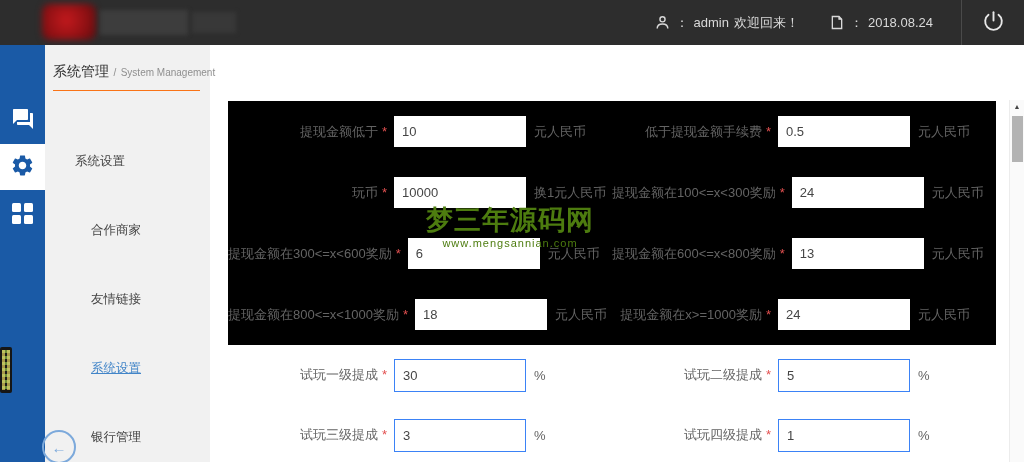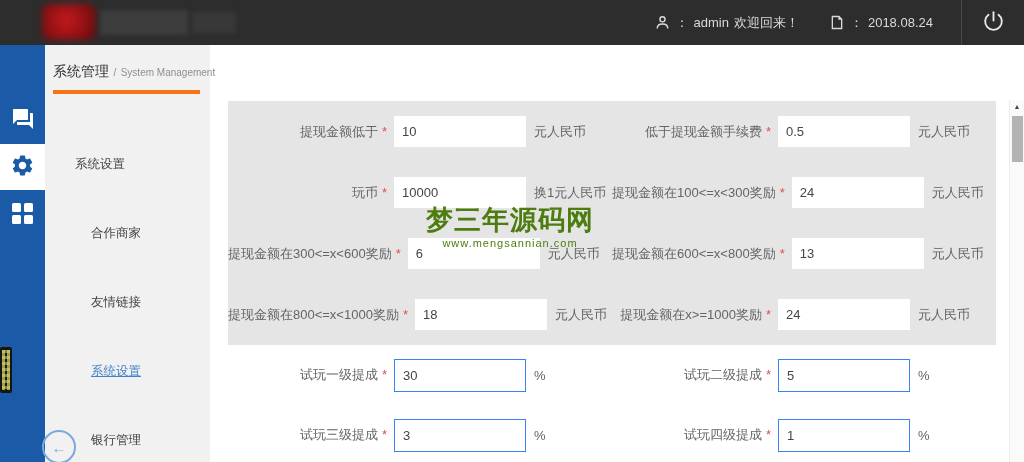--- a/index.html
+++ b/index.html
@@ -33,32 +33,32 @@
     font-size:15px;z-index:30;cursor:pointer;background:transparent;}
   .artifact{position:absolute;left:0;top:347px;width:12px;height:46px;background:#161616;
     border-radius:2px;z-index:31;padding:3px 2px;box-sizing:border-box;}
   .artifact i{display:block;height:100%;
     background:repeating-linear-gradient(180deg,#7da23e 0 3px,#1d1d1d 3px 6px),
                repeating-linear-gradient(90deg,#b9a83c 0 3px,transparent 3px 5px);
     background-blend-mode:screen;opacity:.85;}
 
   
   .menu{position:absolute;top:45px;left:45px;bottom:0;width:165px;background:#f1f1f1;z-index:9;}
-  .menu-head{margin:0 10px 0 8px;padding:17px 0 9px 0;border-bottom:4px solid #f97316;white-space:nowrap;}
+  .menu-head{margin:0 10px 0 8px;padding:17px 0 9px 0;border-bottom:1px solid #f97316;white-space:nowrap;}
   .menu-title{font-size:14px;color:#333;}
   .menu-sub{font-size:10px;color:#8f8f8f;}
   .menu-list{padding-top:12px;font-size:12.5px;color:#454545;}
   .mi{line-height:21px;padding-left:46px;cursor:pointer;white-space:nowrap;margin-top:48px;}
   .mi.lvl1{padding-left:30px;}
   .mi.active{color:#4285c8;text-decoration:underline;}
 
   
   .main{position:absolute;top:45px;left:210px;right:0;bottom:0;background:#fff;}
   .panel{position:absolute;left:18px;width:768px;}
-  .panel1{top:56px;height:244px;background:#e5e5e5;}
+  .panel1{top:56px;height:244px;background:#000000;}
   .panel2{top:300px;height:122px;background:#fff;}
   .frow{display:flex;align-items:center;height:61px;}
   .panel2 .frow{height:60px;}
   .cell{flex:1 1 0;display:flex;align-items:center;min-width:0;}
   .flabel{margin-left:auto;white-space:nowrap;font-size:13px;color:#646464;}
   .req{color:#e25050;margin:0 1px 0 4px;}
   .finput{width:132px;height:31px;margin-left:6px;border:none;background:#fff;
     font-size:13px;color:#454545;padding:0 8px;box-sizing:border-box;outline:none;
     font-family:"Liberation Sans","DejaVu Sans",sans-serif;flex:none;}
   .panel2 .finput{border:1px solid #3b82f6;height:33px;}

